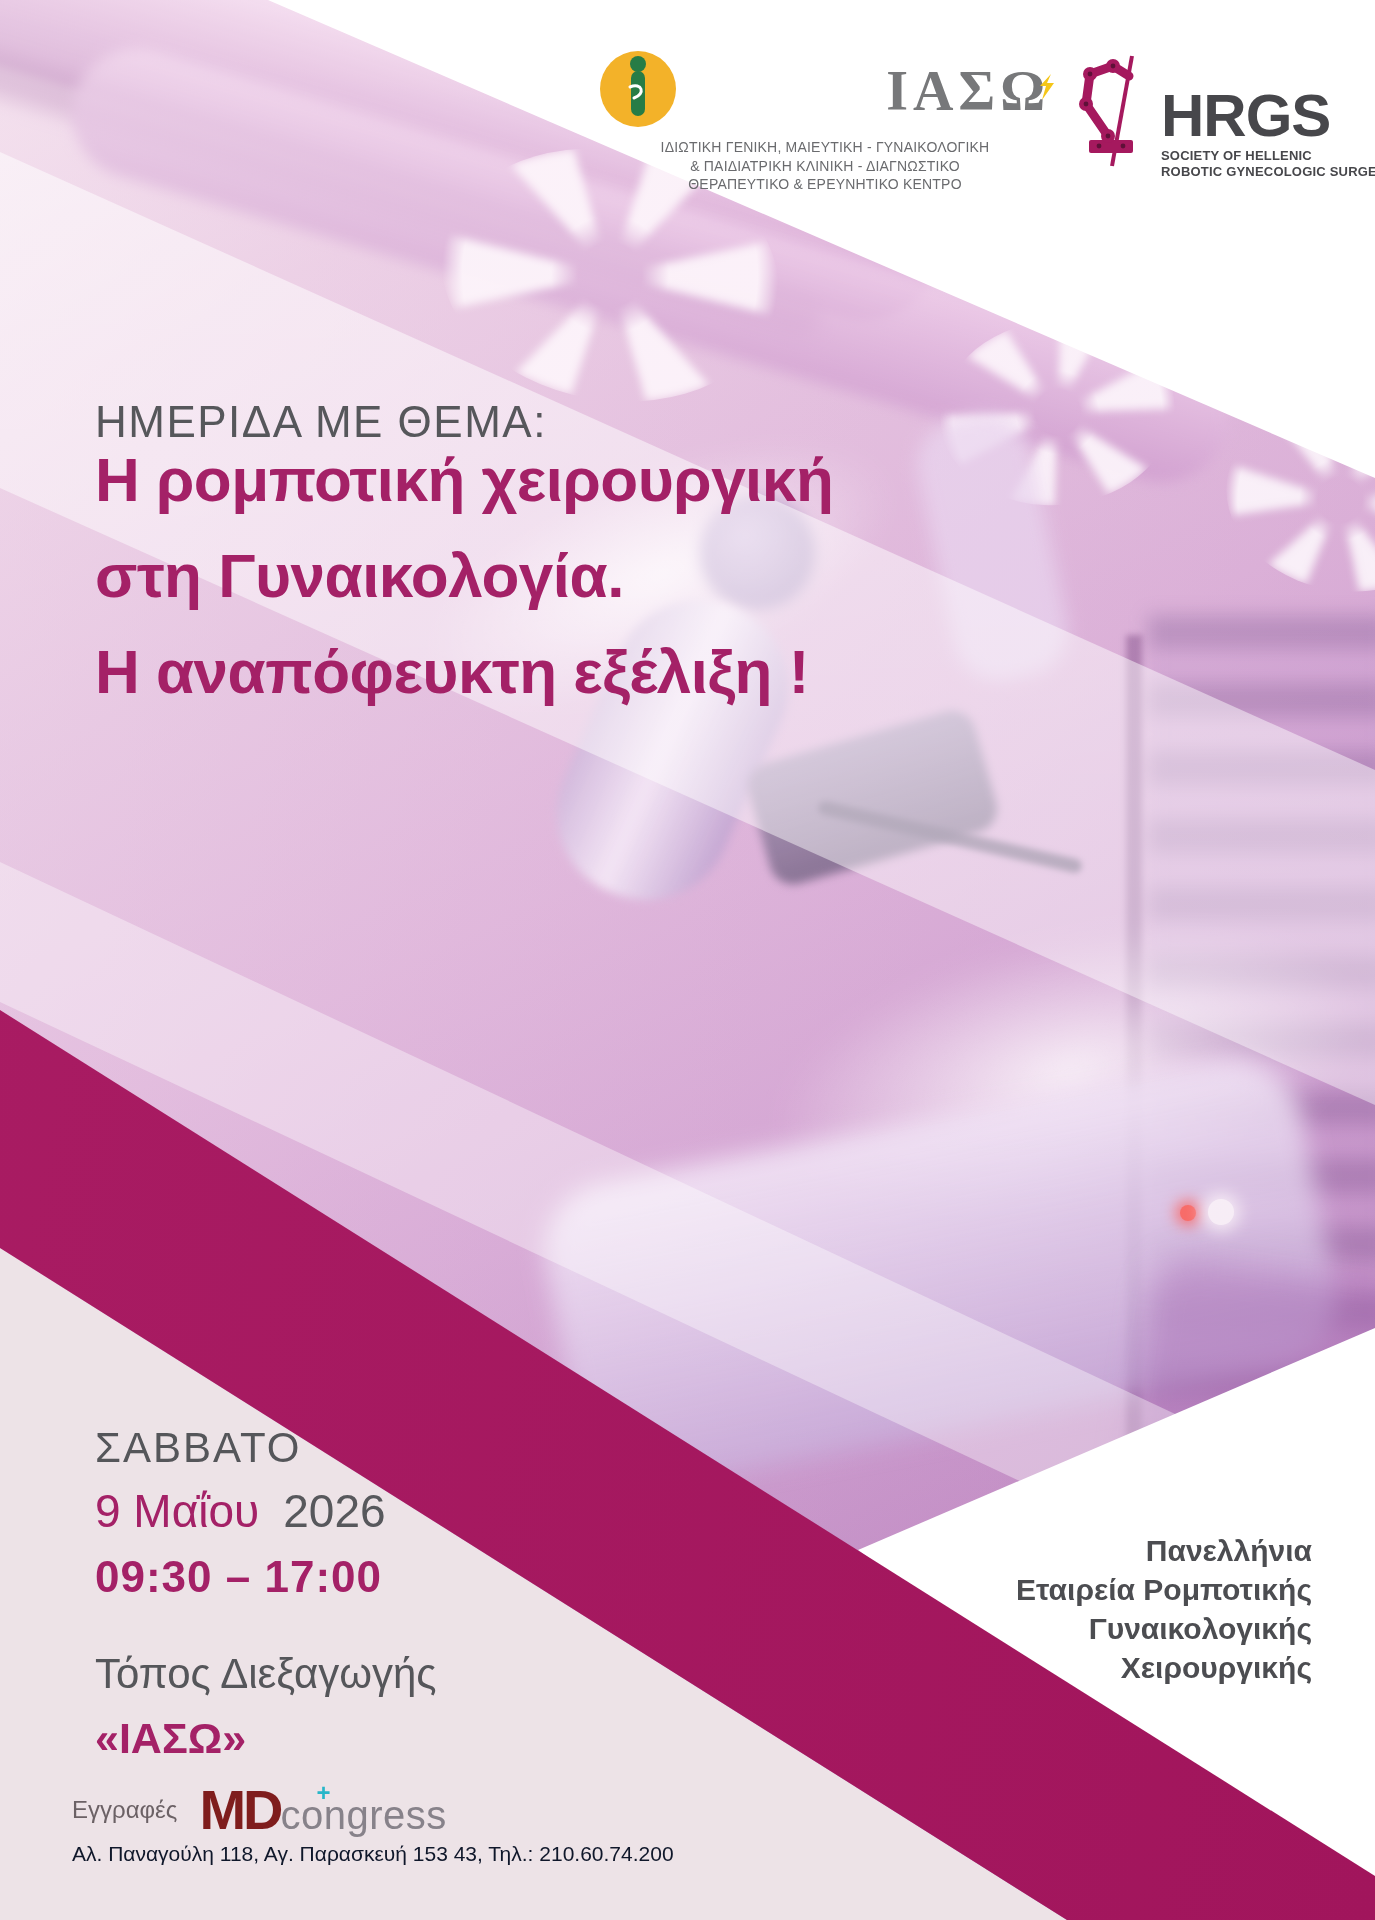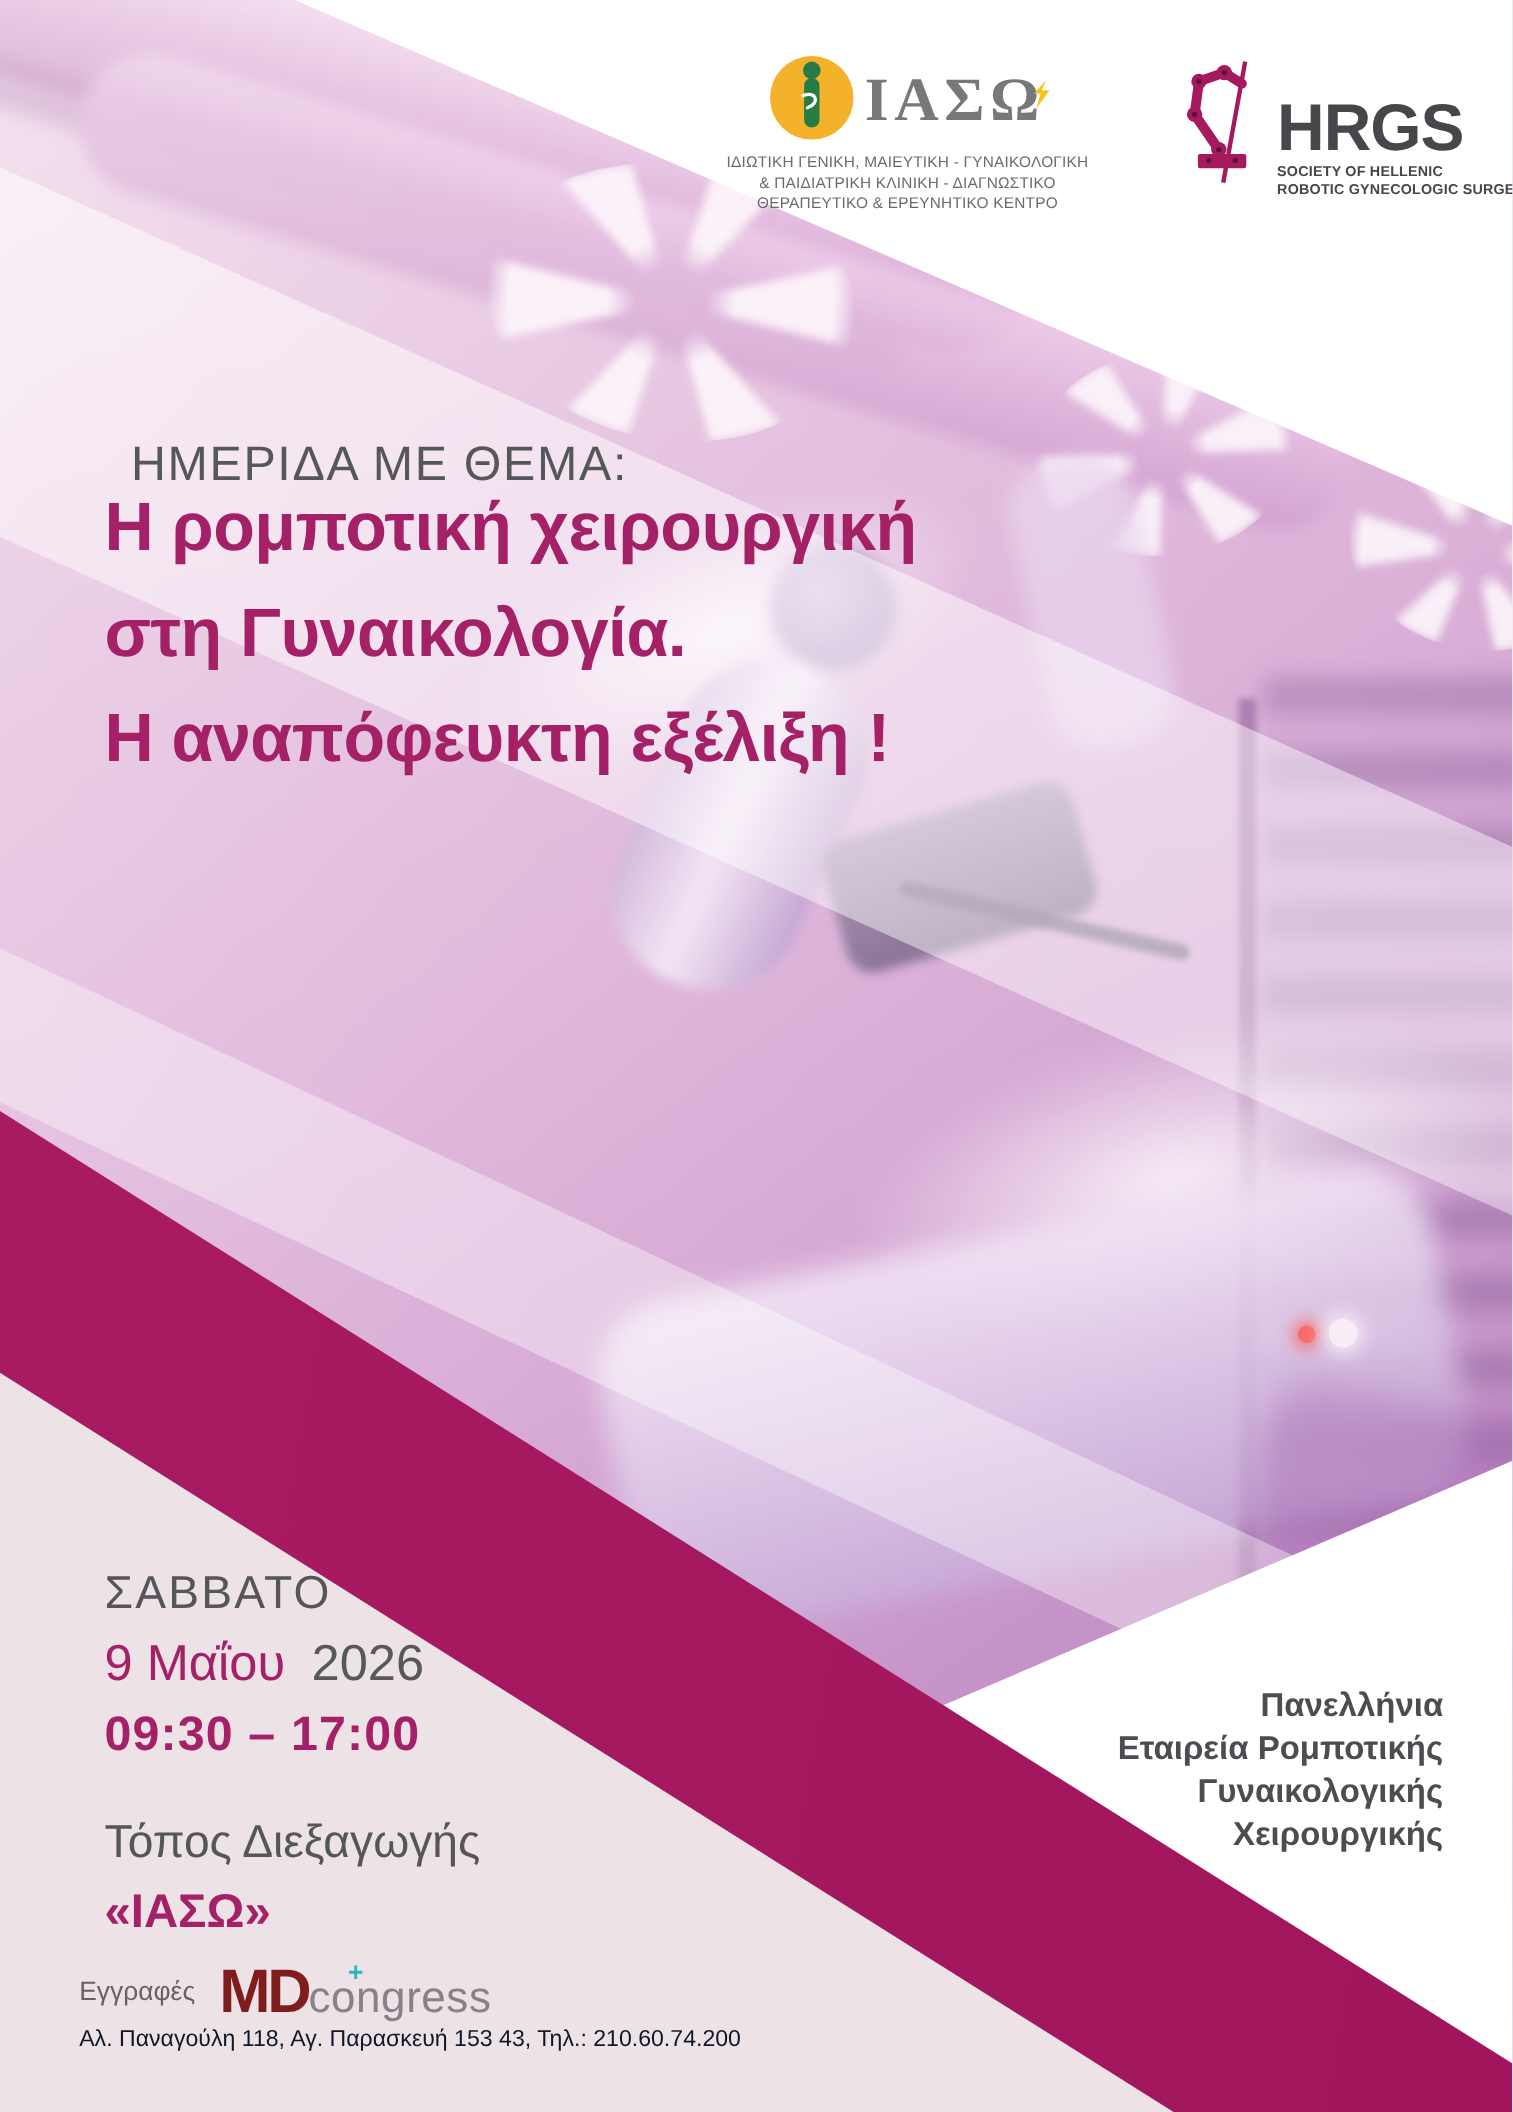--- a/index.html
+++ b/index.html
@@ -70,21 +70,21 @@
             clip-path:polygon(0 862px,1375px 1508px,1375px 1648px,0 1002px);}
   .header-wedge{inset:0;background:#ffffff;clip-path:polygon(268px 0,1375px 0,1375px 478px);}
   .wedge-br{inset:0;background:#ffffff;clip-path:polygon(858px 1550px,1375px 1328px,1375px 1920px);}
   .panel-bl{inset:0;background:#ede3e7;clip-path:polygon(0 1248px,1067px 1920px,0 1920px);}
   .band-a{inset:0;background:linear-gradient(100deg,#a91c63,#a1155c);
           clip-path:polygon(0 1010px,1375px 1876px,1375px 1920px,1067px 1920px,0 1248px);}
 
   
   .content{inset:0;}
   .nowrap{white-space:nowrap;}
-  .kicker{left:95px;top:397px;font-size:44px;font-weight:500;color:#56575b;letter-spacing:1.5px;margin-left:24px;}
+  .kicker{left:95px;top:397px;font-size:44px;font-weight:500;color:#56575b;letter-spacing:1.5px;}
   .title{left:95px;top:432px;color:#a42167;font-weight:700;font-size:62px;
          line-height:96px;letter-spacing:-0.5px;}
   .info{left:95px;}
   .ev-day{top:1424px;font-size:42px;color:#55565a;letter-spacing:2px;}
   .ev-date{top:1484px;font-size:46px;}
   .ev-date .hl{color:#a42167;font-weight:400;}
   .ev-date .yr{color:#57585c;font-weight:300;margin-left:24px;text-align:center;}
   .ev-time{top:1552px;font-size:44px;font-weight:700;color:#a42167;letter-spacing:1px;}
   .ev-vlabel{top:1650px;font-size:42px;color:#55565a;}
   .ev-vname{top:1714px;font-size:43px;font-weight:700;color:#a42167;}
@@ -93,21 +93,21 @@
   .reg{left:72px;top:1782px;display:flex;align-items:center;}
   .reg-label{font-size:24px;color:#6b6165;margin-right:22px;}
   .mdc{display:flex;align-items:baseline;}
   .mdc-md{font-size:56px;font-weight:800;color:#7f1d1d;letter-spacing:-3px;line-height:56px;}
   .mdc-congress{position:relative;font-size:40px;font-weight:300;color:#87828a;letter-spacing:0.5px;}
   .mdc-plus{position:absolute;left:36px;top:-14px;font-size:24px;font-weight:700;color:#27b6c9;}
   .address{left:72px;top:1840px;font-size:21px;line-height:27px;color:#0f172a;}
 
   
   .iaso{left:600px;top:48px;width:450px;text-align:center;}
-  .iaso-row{display:flex;align-items:center;justify-content:center;gap:10px;height:86px;}
+  .iaso-row{display:flex;align-items:center;justify-content:space-between;gap:10px;height:86px;}
   .iaso-word{position:relative;font-family:"Liberation Serif",serif;font-size:56px;font-weight:600;
              color:#77787a;letter-spacing:5px;line-height:56px;}
   .iaso-bolt{position:absolute;right:-6px;top:-10px;}
   .iaso-subs{margin-top:4px;font-size:14px;line-height:18.5px;color:#6a6b6e;font-weight:500;letter-spacing:0.2px;}
 
   
   .shrgs{left:1075px;top:55px;display:flex;}
   .shrgs-text{margin-left:2px;margin-top:32px;}
   .shrgs-word{font-size:60px;font-weight:800;color:#47474b;letter-spacing:-1px;line-height:58px;}
   .shrgs-subs{margin-top:3px;font-size:13px;font-weight:700;color:#47474b;line-height:16px;letter-spacing:0.2px;}

